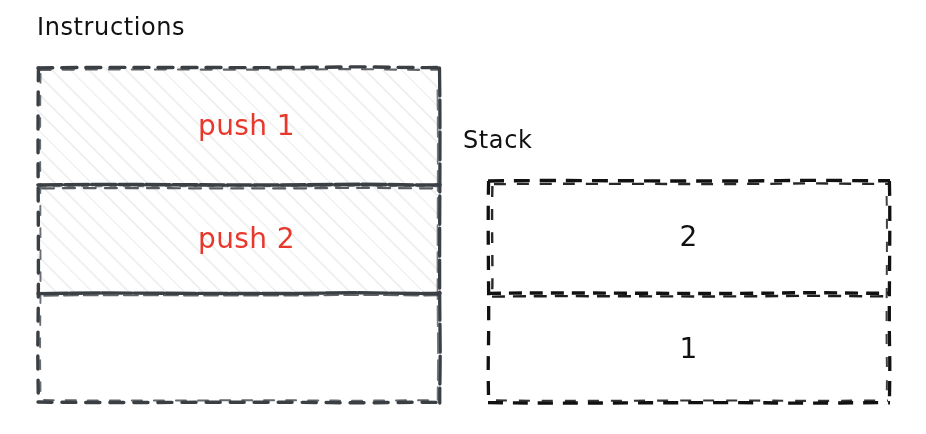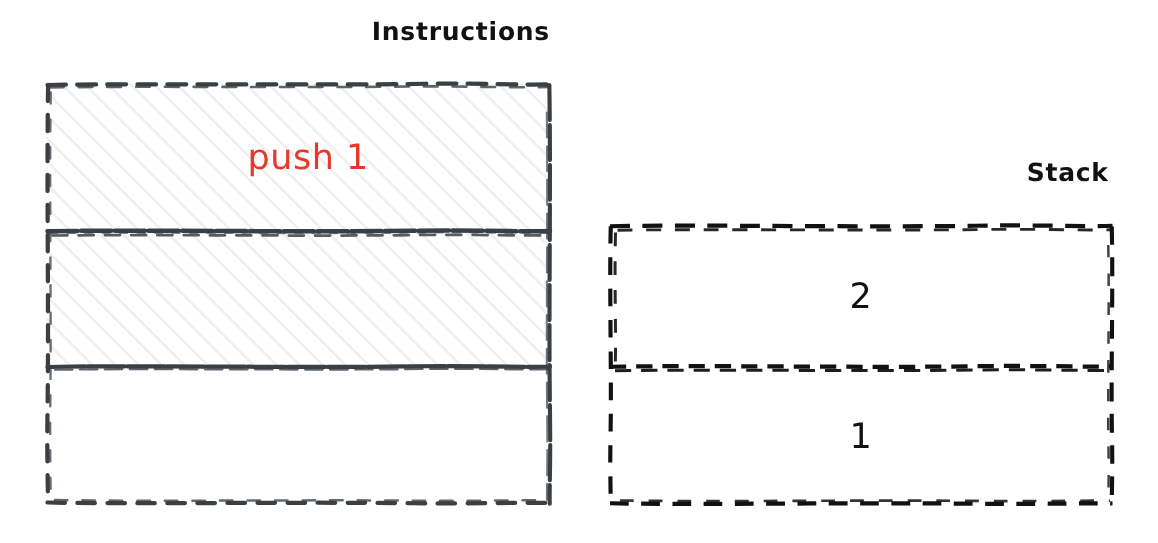--- a/index.html
+++ b/index.html
@@ -21,36 +21,36 @@
     position: absolute;
     left: 0;
     top: 0;
     width: 926px;
     height: 434px;
   }
 
   
   .panel-title {
     position: absolute;
-    text-align: right;
-    font-family: "DejaVu Sans", sans-serif;
-    font-size: 20px;
-    font-weight: 700;
+    text-align: left;
+    font-family: "DejaVu Sans", sans-serif;
+    font-size: 24px;
+    font-weight: 400;
     color: #111111;
     letter-spacing: 0.6px;
     white-space: nowrap;
     line-height: 1;
   }
   #instructions-title {
     left: 37px;
     top: 15px;
     width: 403px;
   }
   #stack-title {
-    left: 484px;
+    left: 463px;
     top: 128px;
     width: 403px;
   }
 
   
   .panel {
     position: absolute;
     box-sizing: border-box;
   }
 
@@ -134,20 +134,21 @@
 
   <div id="instructions-panel" class="panel">
 
     <div class="row" style="top:0px; height:118px;">
       <div class="hatch"></div>
       <span class="row-label label-red">push 1</span>
     </div>
 
     <div class="row" style="top:118px; height:108px;">
       <div class="hatch"></div>
+      <span class="row-label label-red">push 2</span>
     </div>
 
   </div>
 
   <div id="stack-title" class="panel-title">Stack</div>
 
   <div id="stack-panel" class="panel">
 
     <div class="row" style="top:0px; height:114px;">
       <span class="stack-label">2</span>

